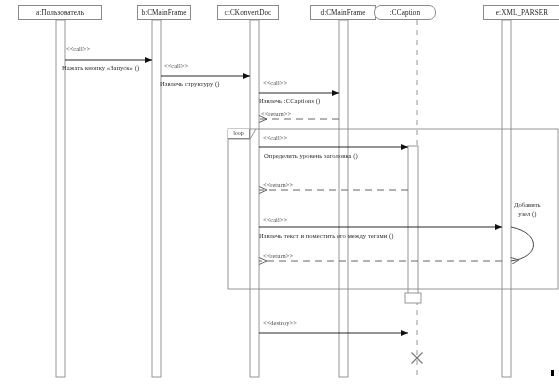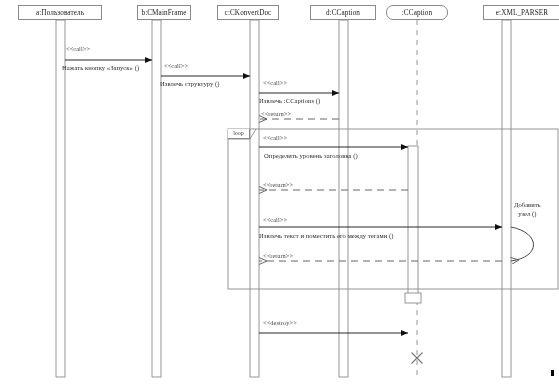--- a/index.html
+++ b/index.html
@@ -126,22 +126,22 @@
     <g id="g-destroy">
         <line x1="411.5" y1="352.5" x2="422.5" y2="363.5" stroke="#777777" stroke-width="1.1"></line>
         <line x1="422.5" y1="352.5" x2="411.5" y2="363.5" stroke="#777777" stroke-width="1.1"></line>
       </g>
   </svg>
 
   <div id="lifeline-boxes">
       <div class="lifeline-box" style="left: 18px; top: 5px; width: 84px;"><span>a:Пользователь</span></div>
       <div class="lifeline-box" style="left: 117px; top: 5px; width: 54px; margin-left: 20px;"><span>b:CMainFrame</span></div>
       <div class="lifeline-box" style="left: 217px; top: 5px; width: 62px;"><span>c:CKonvertDoc</span></div>
-      <div class="lifeline-box" style="left: 310px; top: 5px; width: 66px;"><span>d:CCaption</span></div>
-      <div class="lifeline-box" style="left: 386px; top: 5px; width: 62px; border-radius: 7px;"><span>:CCaption</span></div>
+      <div class="lifeline-box" style="left: 310px; top: 5px; width: 66px;"><span>d:CMainFrame</span></div>
+      <div class="lifeline-box" style="left: 374px; top: 5px; width: 62px; border-radius: 7px;"><span>:CCaption</span></div>
       <div class="lifeline-box" style="left: 483px; top: 5px; width: 78px;"><span>e:XML_PARSER</span></div>
     </div>
   <div id="message-labels">
       <div class="stereo" style="left: 66px; top: 45px;">&lt;&lt;call&gt;&gt;</div>
       <div class="msg-label" style="left: 62px; top: 64px;">Нажать кнопку «Запуск» ()</div>
       <div class="stereo" style="left: 164px; top: 62px;">&lt;&lt;call&gt;&gt;</div>
       <div class="msg-label" style="left: 160px; top: 80px;">Извлечь структуру ()</div>
       <div class="stereo" style="left: 263px; top: 79px;">&lt;&lt;call&gt;&gt;</div>
       <div class="msg-label" style="left: 259px; top: 97px;">Извлечь :CCaptions ()</div>
       <div class="stereo" style="left: 261px; top: 110px;">&lt;&lt;return&gt;&gt;</div>

